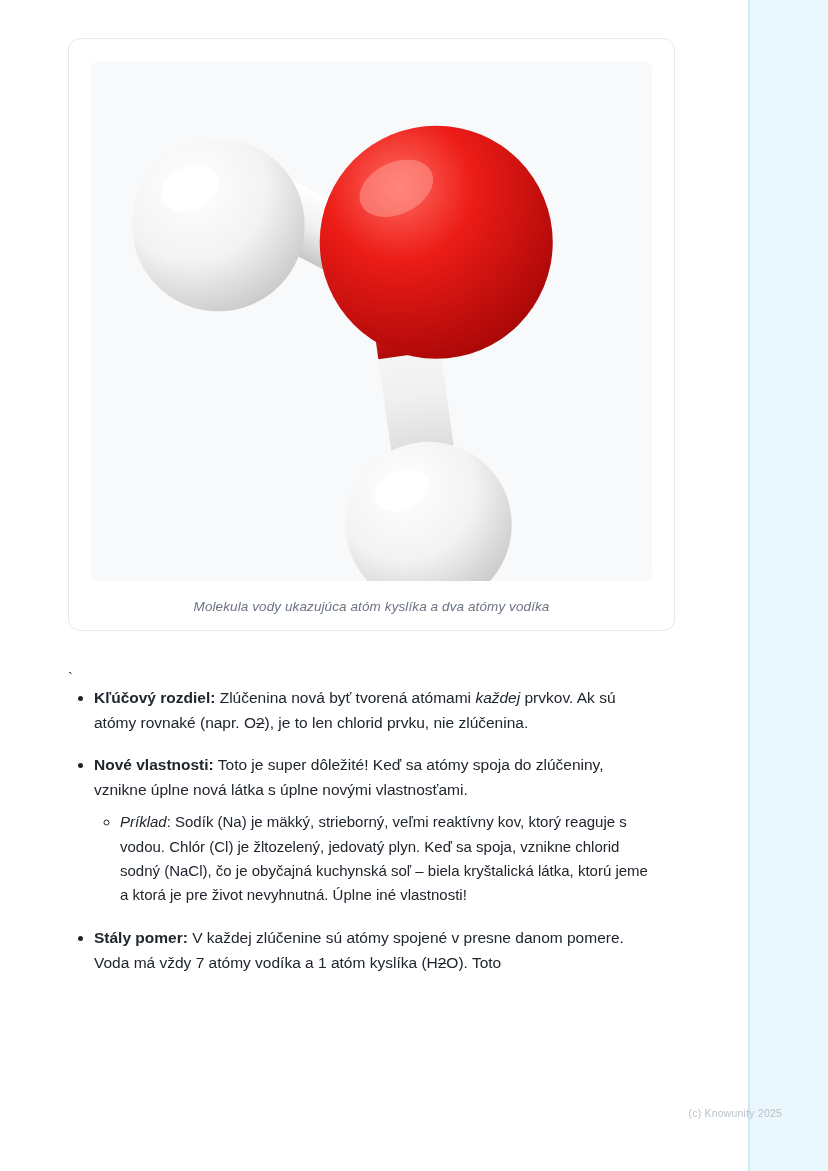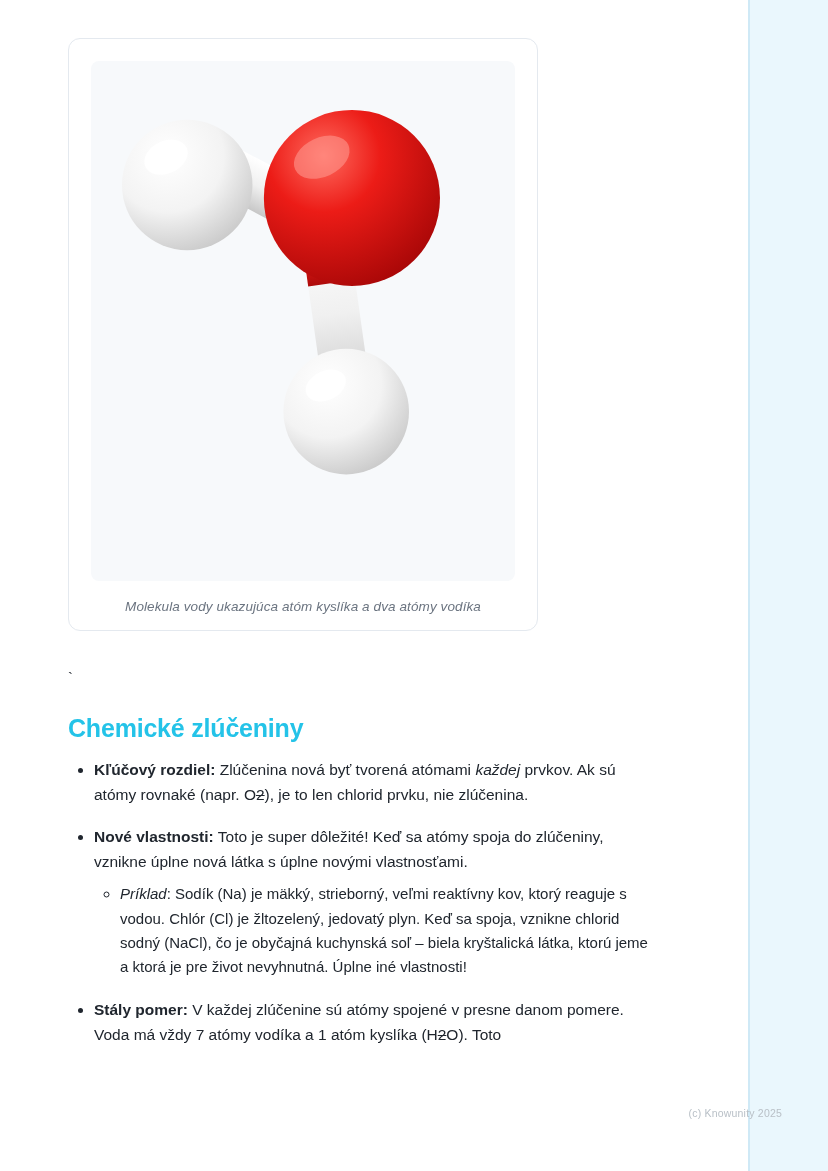--- a/index.html
+++ b/index.html
@@ -47,21 +47,21 @@
   }
 
   
   .figure-card {
     margin-top: 38px;
     border: 1px solid #e4e9ef;
     border-radius: 12px;
     background: #ffffff;
     padding: 22px 22px 16px 22px;
     box-sizing: border-box;
-    width: 470px;
+    width: 607px;
   }
   .figure-inner {
     background: #f7f9fb;
     border-radius: 8px;
     height: 520px;
     position: relative;
     overflow: hidden;
   }
 
   .molecule {
@@ -180,21 +180,20 @@
 
           <circle cx="313" cy="430" r="77" fill="url(#hGrad)"></circle>
           <ellipse cx="288" cy="398" rx="26" ry="18" fill="#ffffff" opacity="0.85" transform="rotate(-25 288 398)"></ellipse>
         </svg>
       </div>
       <div class="fig-caption">Molekula vody ukazujúca atóm kyslíka a dva atómy vodíka</div>
     </div>
 
     <div class="backtick">`</div>
 
-    <h2 class="section-title">Chemické zlúčeniny</h2>
 
     <ul class="bullets">
       <li>
         <b>Kľúčový rozdiel:</b><span> Zlúčenina nová byť tvorená atómami </span><i>každej</i><span> prvkov. Ak sú atómy rovnaké (napr. O</span><span class="strike-2">2</span><span>), je to len chlorid prvku, nie zlúčenina.</span>
       </li>
 
       <li>
         <b>Nové vlastnosti:</b><span> Toto je super dôležité! Keď sa atómy spoja do zlúčeniny, vznikne úplne nová látka s úplne novými vlastnosťami.</span>
         <ul class="sub">
           <li>

